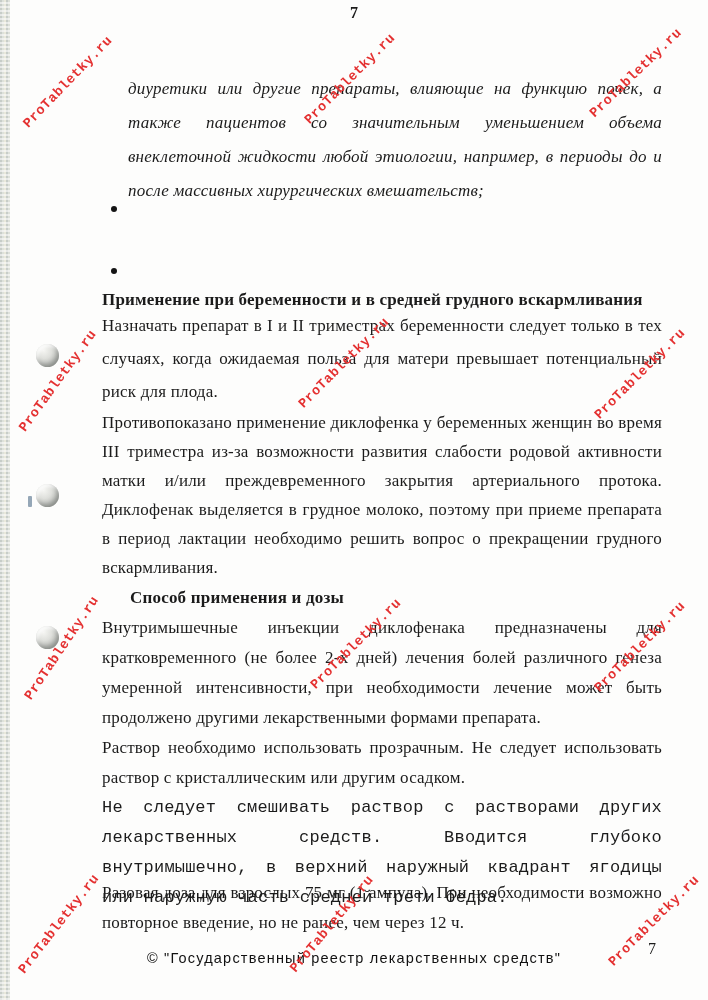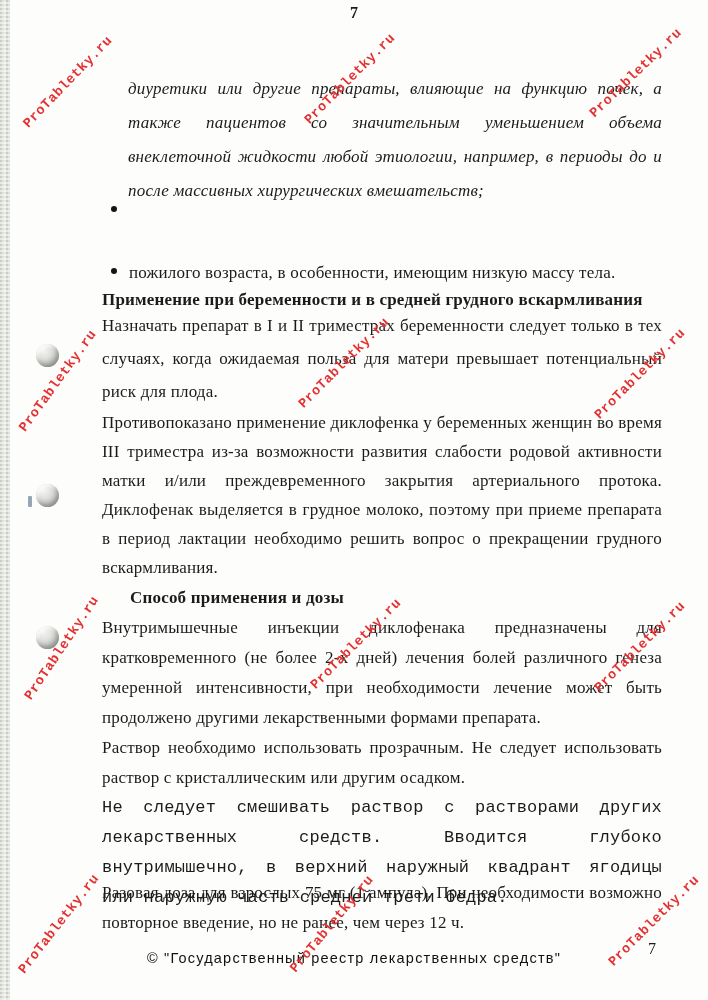--- a/index.html
+++ b/index.html
@@ -78,21 +78,20 @@
 <div class="pageno-top">7</div>
 
 <div class="textblock indented lh34" style="top:72px;font-style:italic;">диуретики или другие препараты, влияющие на функцию почек, а также пациентов со значительным уменьшением объема внеклеточной жидкости любой этиологии, например, в периоды до и после массивных хирургических вмешательств;</div>
 
 <div class="textblock bullet lh34" style="top:194px;">
   <span class="dot"></span>
 </div>
 
 <div class="textblock bullet lh34" style="top:256px;">
   <span class="dot"></span>
-  <span>пожилого возраста, в особенности, имеющим низкую массу тела.</span>
 </div>
 
 <div class="textblock heading lh34" style="top:283px;">Применение при беременности и в средней грудного вскармливания</div>
 
 <div class="textblock lh33" style="top:309px;">Назначать препарат в I и II триместрах беременности следует только в тех случаях, когда ожидаемая польза для матери превышает потенциальный риск для плода.</div>
 
 <div class="textblock lh29" style="top:408px;">Противопоказано применение диклофенка у беременных женщин во время III триместра из-за возможности развития слабости родовой активности матки и/или преждевременного закрытия артериального протока. Диклофенак выделяется в грудное молоко, поэтому при приеме препарата в период лактации необходимо решить вопрос о прекращении грудного вскармливания.</div>
 
 <div class="textblock heading lh30" style="top:583px;margin-left:28px;">Способ применения и дозы</div>
 

